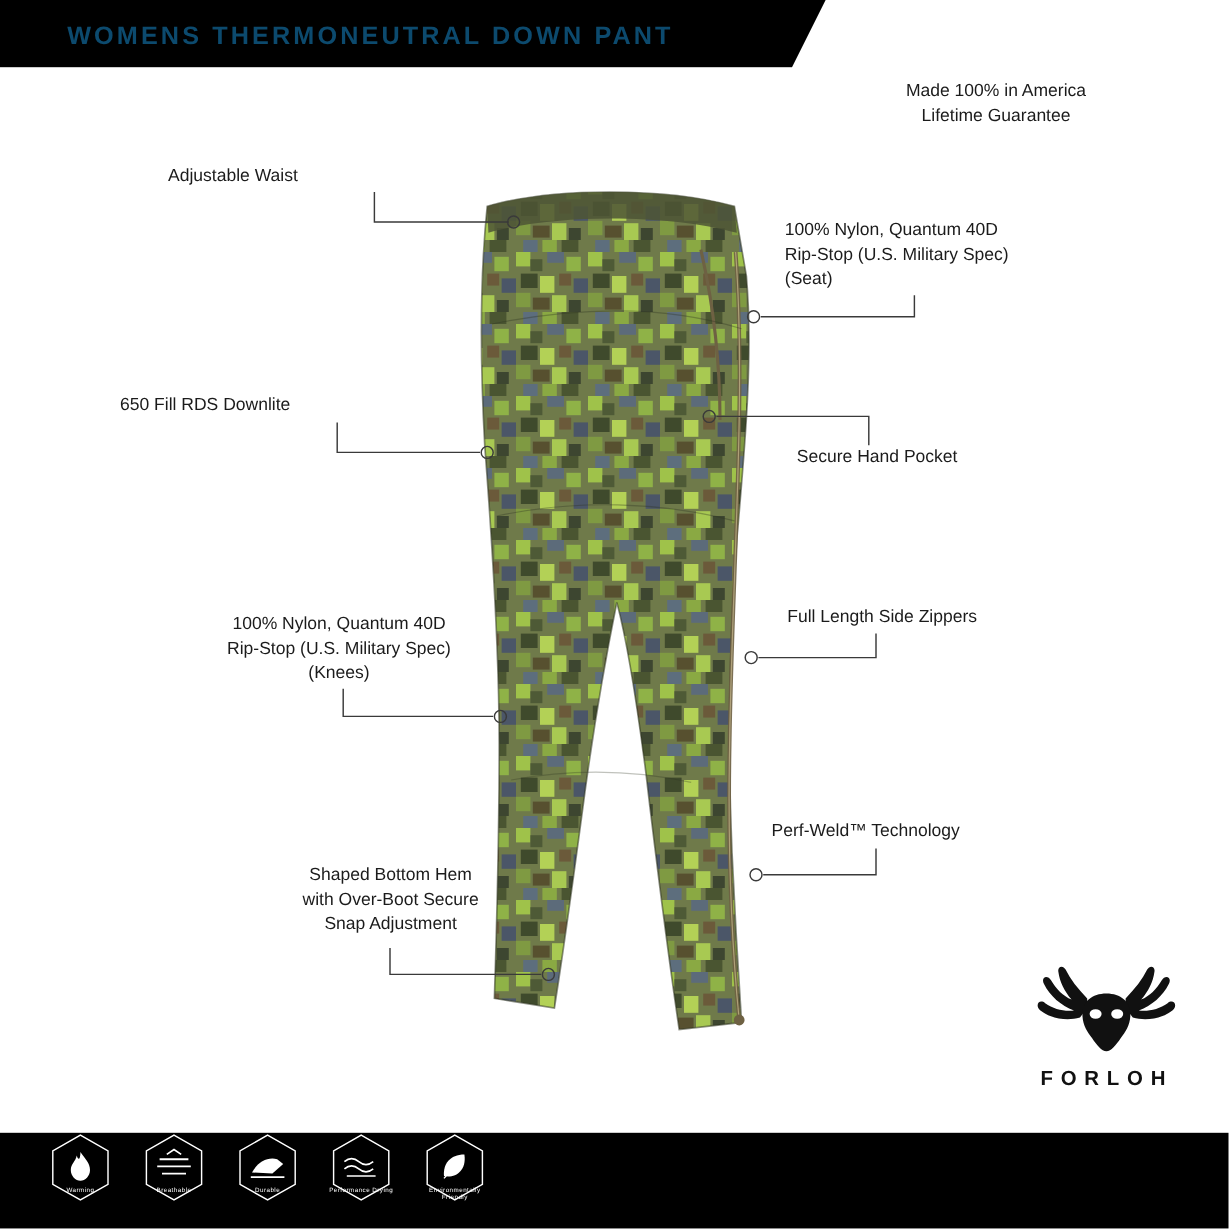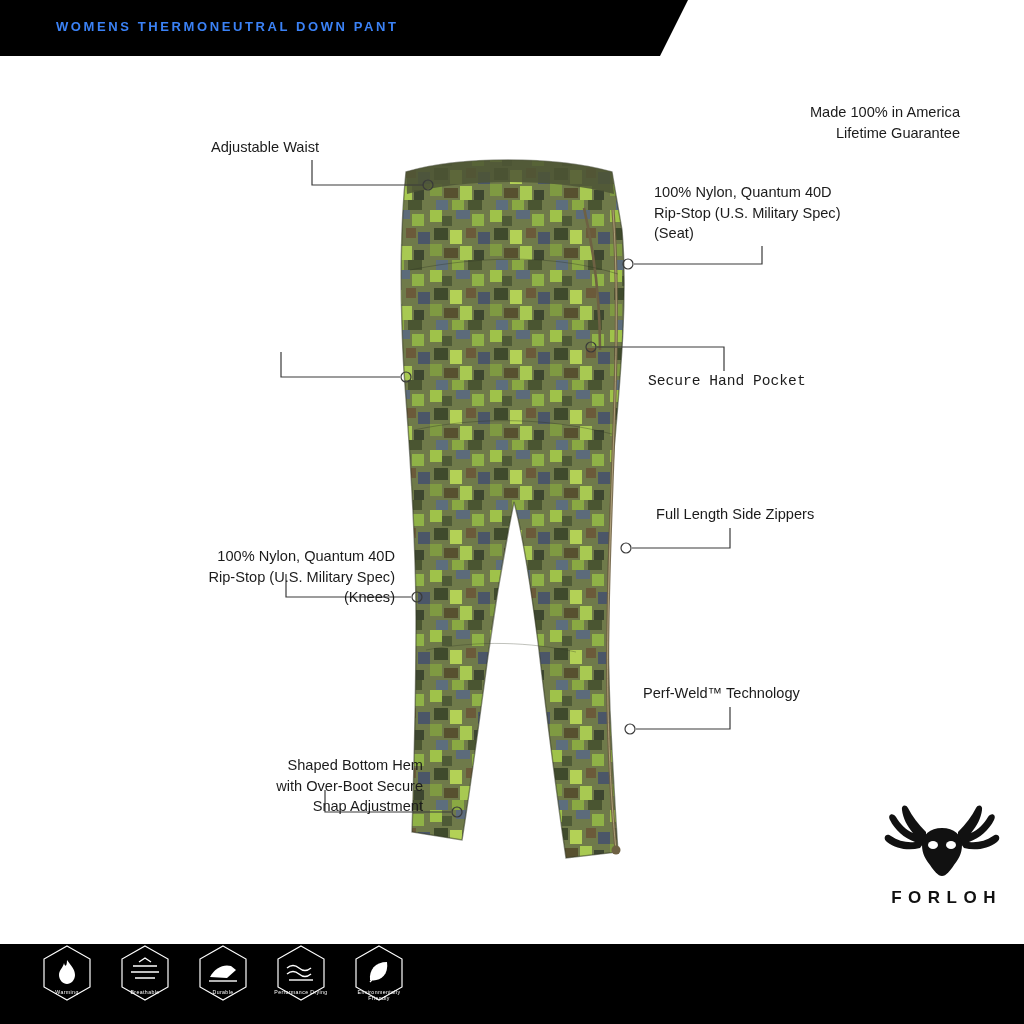--- a/index.html
+++ b/index.html
@@ -34,22 +34,22 @@
     top: 0;
     width: 0;
     height: 0;
     border-top: 56px solid #000000;
     border-right: 28px solid transparent;
   }
   .header-title {
     position: absolute;
     left: 56px;
     top: 19px;
-    color: #3b82f6;
-    font-size: 13px;
+    color: #0c4a6e;
+    font-size: 21px;
     font-weight: bold;
     letter-spacing: 2.6px;
     white-space: nowrap;
   }
 
   
   .footer-bar {
     position: absolute;
     left: 0;
     bottom: 0;
@@ -90,42 +90,42 @@
     position: relative;
     color: #ffffff;
   }
 
   
   .brand {
     position: absolute;
     left: 862px;
     top: 802px;
     width: 140px;
-    text-align: right;
+    text-align: left;
   }
   .brand-name {
     font-size: 17px;
     letter-spacing: 6.5px;
     font-weight: bold;
     color: #111111;
     margin-top: 6px;
     margin-left: 5px;
   }
 
   
   .callout {
     position: absolute;
     font-size: 14.6px;
     color: #1b1b1b;
     line-height: 1.42;
     white-space: pre-line;
   }
   .callout.right { text-align: left; }
-  .callout.left  { text-align: center; }
-  .callout.center{ text-align: right; margin-top: 36px; }
+  .callout.left  { text-align: left; }
+  .callout.center{ text-align: center; }
 
   
   #leaders {
     position: absolute;
     left: 0; top: 0;
     width: 1024px; height: 1024px;
     pointer-events: none;
   }
 
   
@@ -241,22 +241,23 @@
       <circle cx="457" cy="812" r="5" fill="none"></circle>
     </g>
   </svg>
 
   <div class="callout left" style="left:140px; top:137px; width:250px;">Adjustable Waist</div>
 
   <div class="callout right" style="left:654px; top:182px; width:300px;">100% Nylon, Quantum 40D
 Rip-Stop (U.S. Military Spec)
 (Seat)</div>
 
-
-  <div class="callout right" style="left:648px; top:371px; width:280px;font-family:Liberation Mono, monospace;">Secure Hand Pocket</div>
+  <div class="callout left" style="left:100px; top:328px; width:263px;">650 Fill RDS Downlite</div>
+
+  <div class="callout right" style="left:664px; top:371px; width:280px;">Secure Hand Pocket</div>
 
   <div class="callout right" style="left:656px; top:504px; width:280px;">Full Length Side Zippers</div>
 
   <div class="callout center" style="left:170px; top:510px; width:225px;">100% Nylon, Quantum 40D
 Rip-Stop (U.S. Military Spec)
 (Knees)</div>
 
   <div class="callout center" style="left:228px; top:719px; width:195px;">Shaped Bottom Hem
 with Over-Boot Secure
 Snap Adjustment</div>

